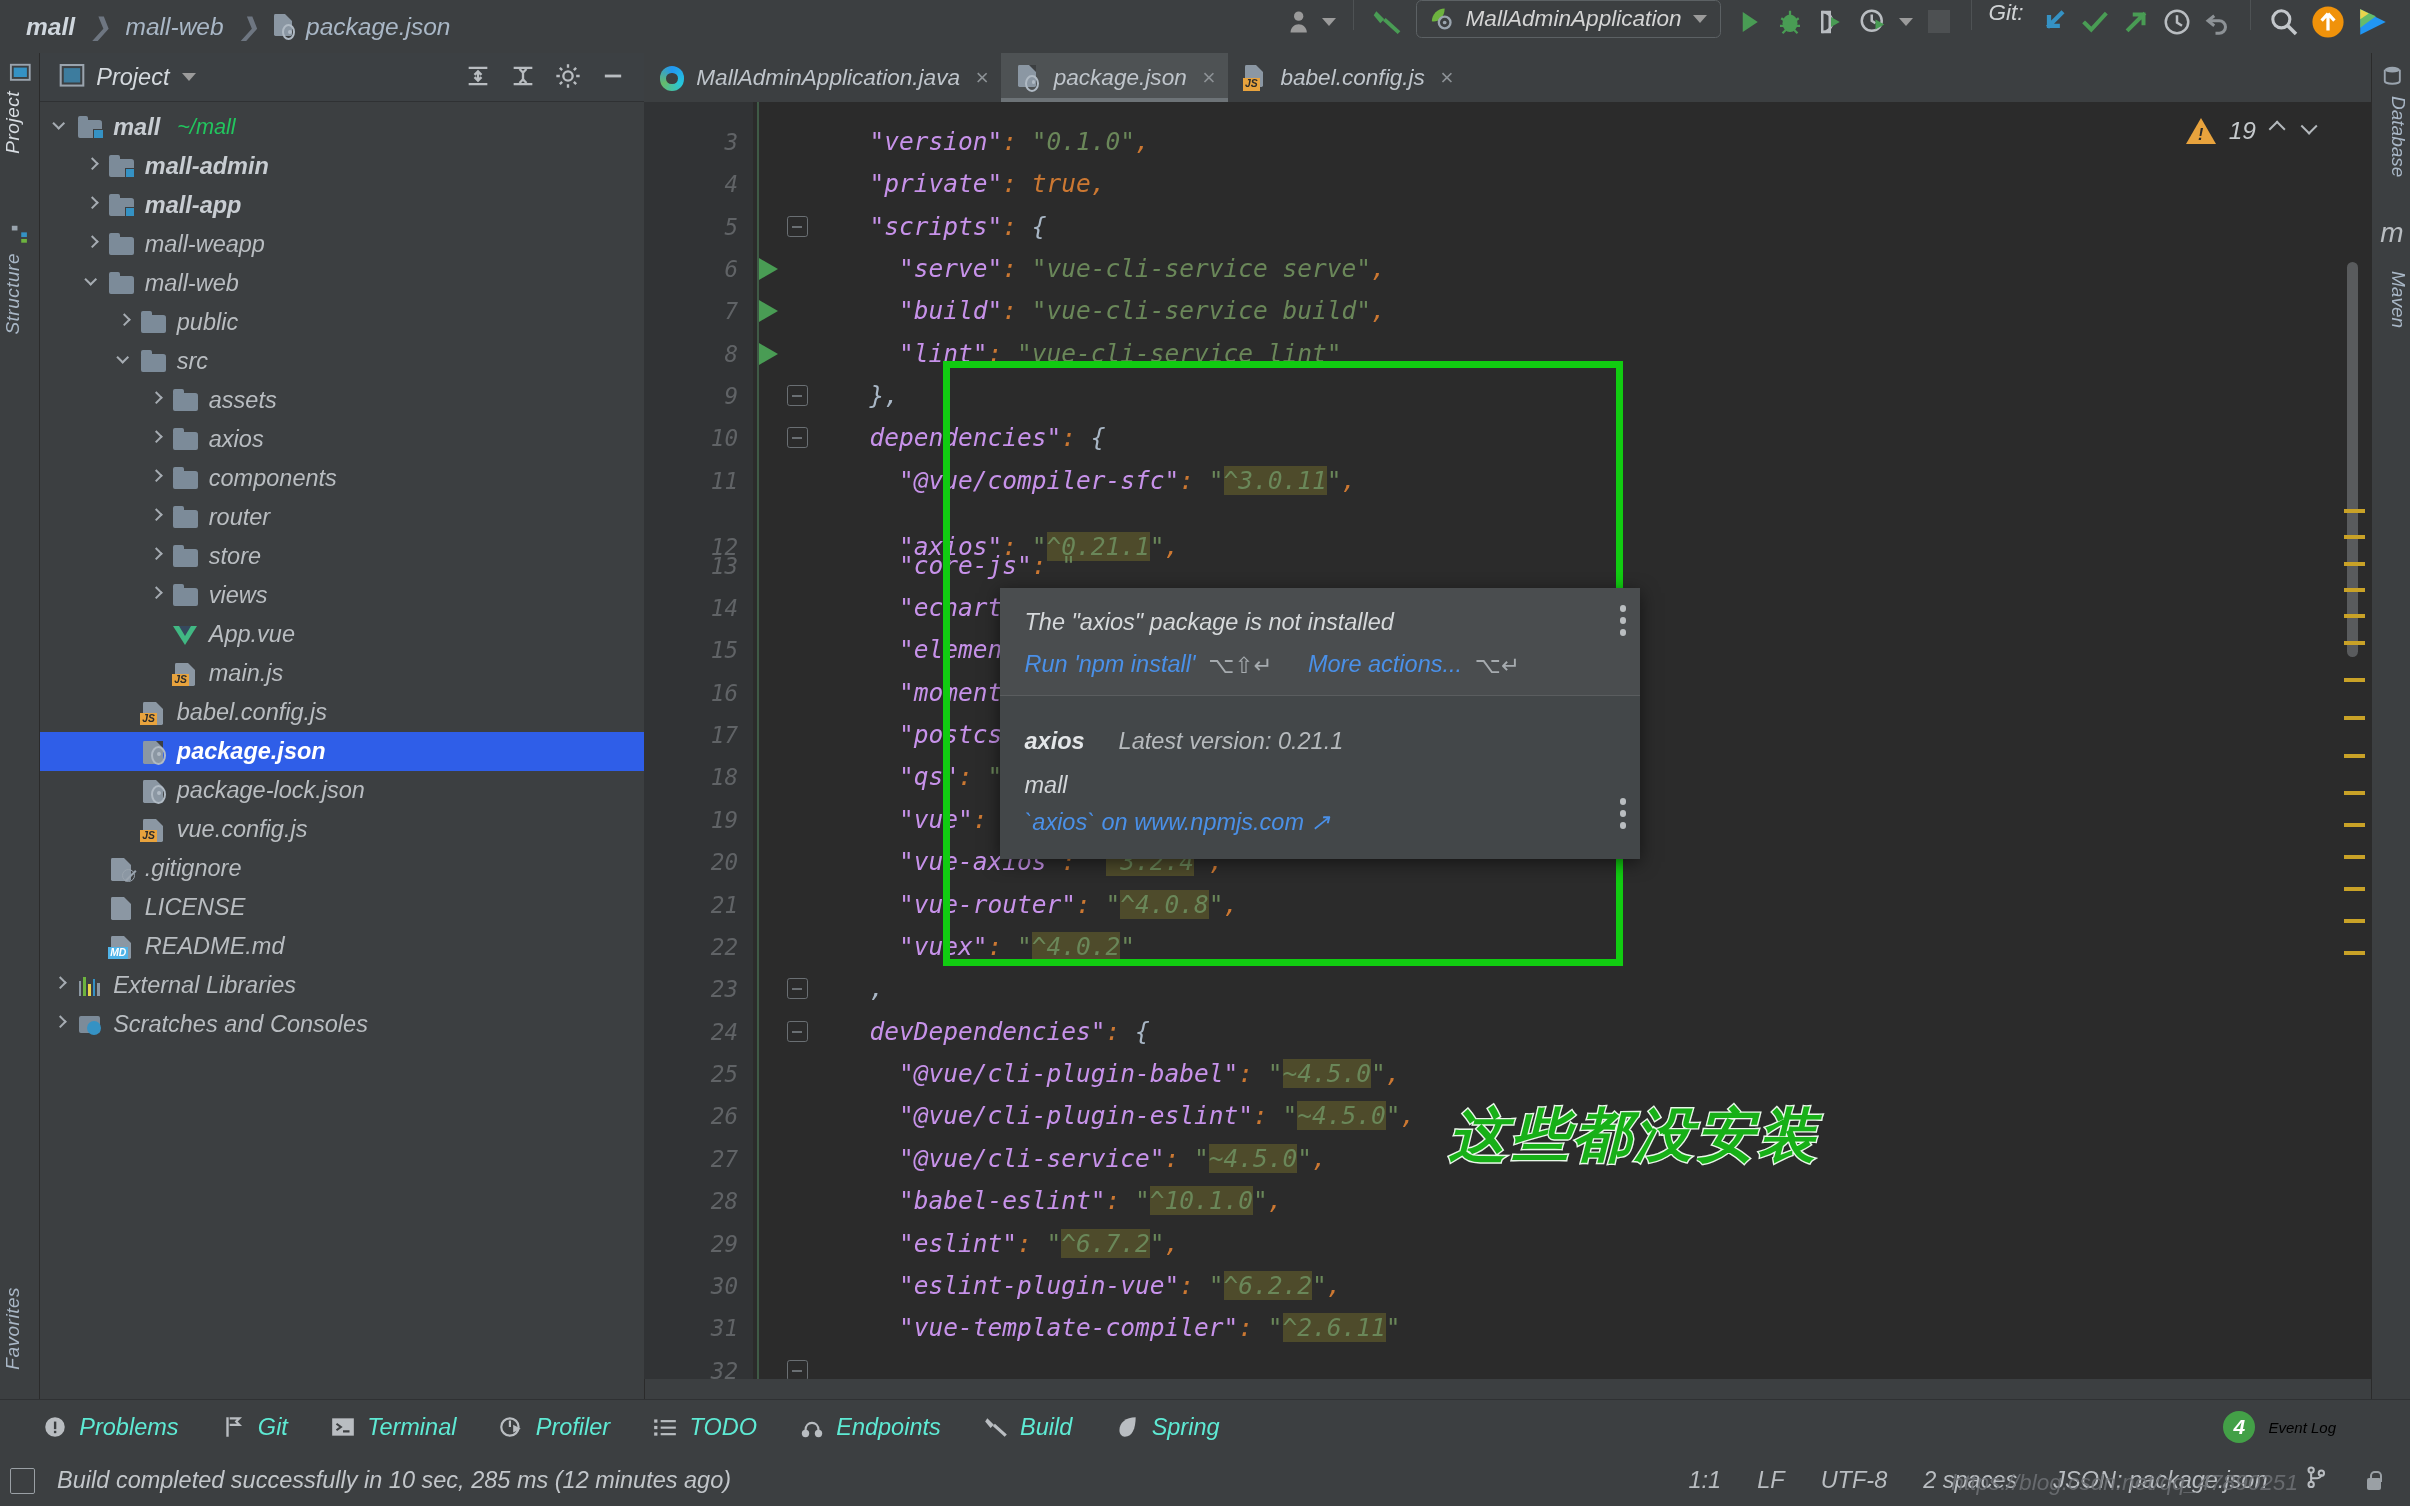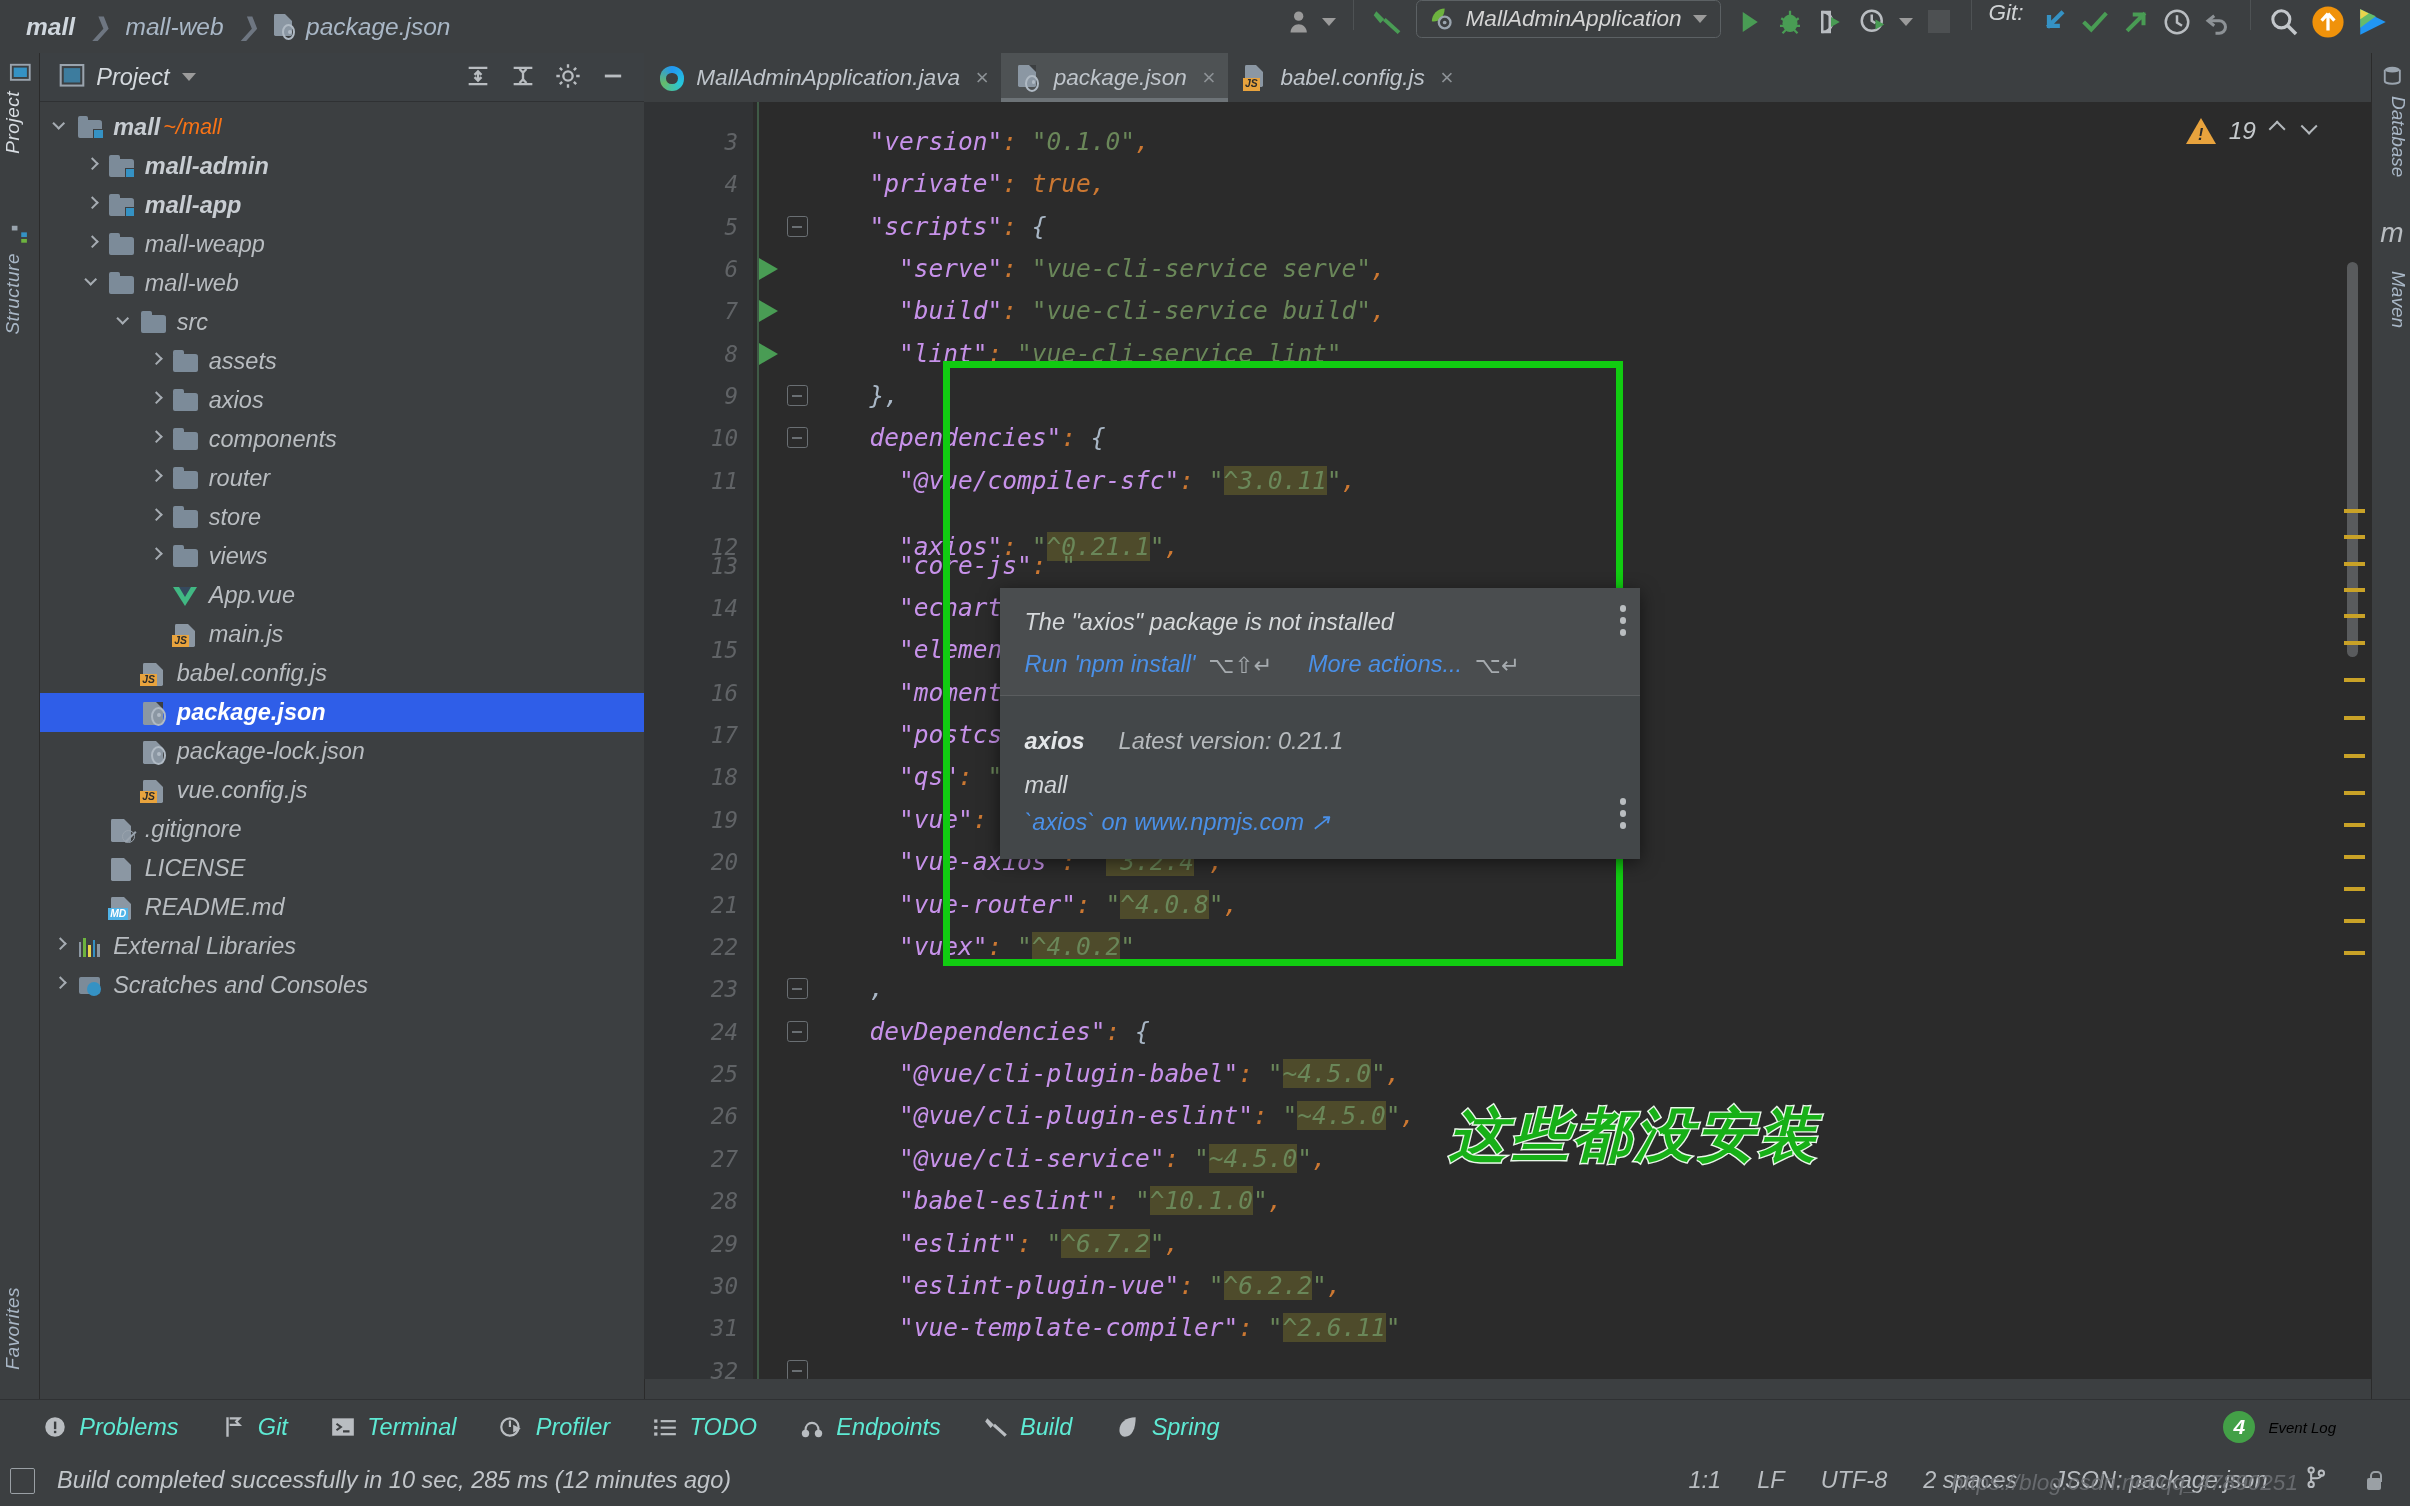--- a/index.html
+++ b/index.html
@@ -74,21 +74,21 @@
   .projhdr .title { color:#d4d9de; font-size:23.5px; margin-left:11.3px; }
   .projhdr .caret { margin-left:13px; }
   .projhdr .acts { margin-left:auto; display:flex; align-items:center; gap:17px; padding-right:7.5px; }
   .projtree { position:absolute; top:49px; left:0; right:0; bottom:0; background:#3c3f41; padding-top:5.6px; overflow:hidden; }
 
   .trow { height:39px; display:flex; align-items:center; white-space:nowrap; cursor:pointer; padding-left:9.4px; }
   .trow.sel { background:#2f5ee8; }
   .trow .lbl { color:#b9bdc1; font-size:23.5px; }
   .trow .lbl.b { font-weight:bold; color:#c8cdd2; }
   .trow.sel .lbl { color:#ffffff; font-weight:bold; }
-  .trow .sub { color:#f97316; font-size:21.7px; margin-left:3px; }
+  .trow .sub { color:#22c55e; font-size:21.7px; margin-left:17px; }
   .arrow { width:24.5px; height:24.5px; flex:0 0 24.5px; position:relative; margin-right:1.9px; }
   .arrow i { position:absolute; left:6.6px; top:5.6px; width:9.4px; height:9.4px;
     border-right:2.4px solid #a6acb2; border-bottom:2.4px solid #a6acb2; transform:rotate(-45deg); }
   .arrow.down i { left:4.7px; top:3.8px; transform:rotate(45deg); }
   .ico { width:28px; height:28px; flex:0 0 28px; margin-right:9.4px; position:relative; }
 
   
   .fld { position:absolute; left:1.9px; top:6.6px; width:24.5px; height:18px; background:#7c8b99; border-radius:1.4px 2.8px 1.9px 1.9px; }
   .fld::before { content:""; position:absolute; left:0; top:-3.8px; width:10.4px; height:4.7px; background:#7c8b99; border-radius:1.9px 1.9px 0 0; }
   .modbadge { position:absolute; right:0px; bottom:1.9px; width:10.4px; height:10.4px; background:#3592c4; border:0.9px solid #3c3f41; }
@@ -448,20 +448,29 @@
         <div class="trow" style="padding-left: 41px;">
           <span class="arrow down">
             <i></i>
           </span>
           <span class="ico">
             <span class="fld"></span>
           </span>
           <span class="lbl">mall-web</span>
         </div>
         <div class="trow" style="padding-left: 73px;">
+          <span class="arrow ">
+            <i></i>
+          </span>
+          <span class="ico">
+            <span class="fld"></span>
+          </span>
+          <span class="lbl">public</span>
+        </div>
+        <div class="trow" style="padding-left: 73px;">
           <span class="arrow down">
             <i></i>
           </span>
           <span class="ico">
             <span class="fld"></span>
           </span>
           <span class="lbl">src</span>
         </div>
         <div class="trow" style="padding-left: 105px;">
           <span class="arrow ">

